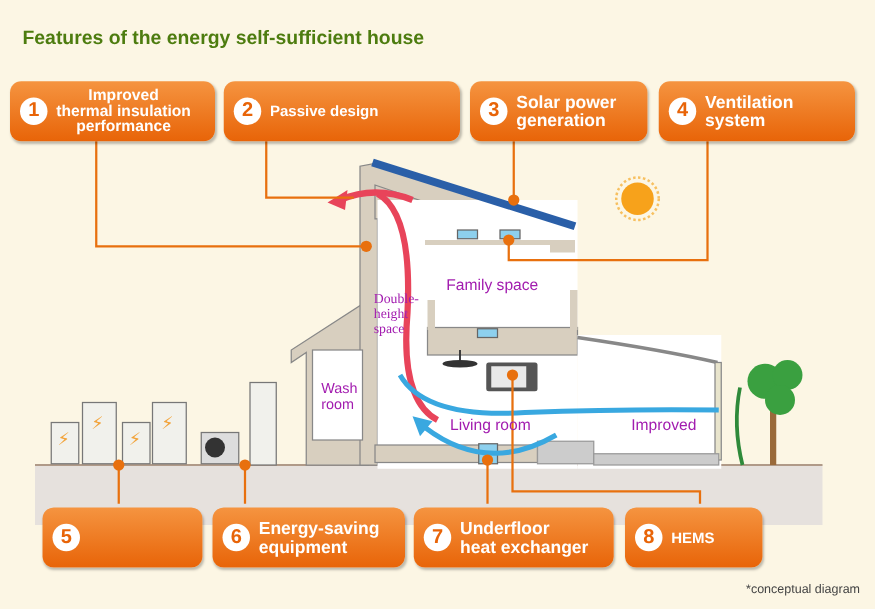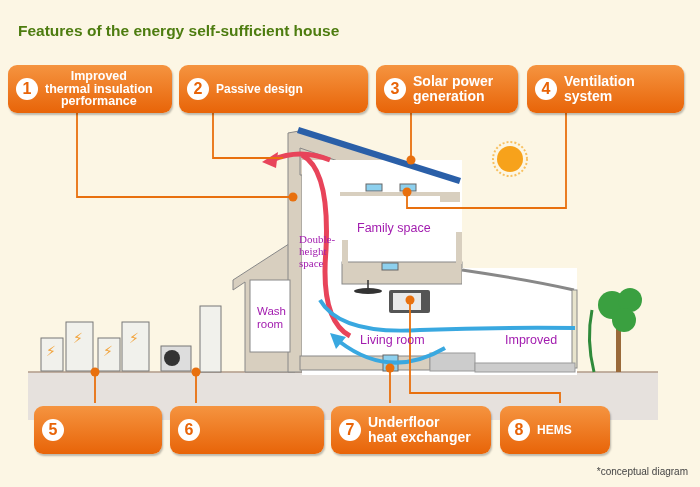--- a/index.html
+++ b/index.html
@@ -144,20 +144,22 @@
   <span class="num">4</span>
   <span class="lbl">Ventilation
 system</span>
 </div>
 
 <div class="callout" style="left:34px;top:406px;width:128px;">
   <span class="num">5</span>
 </div>
 <div class="callout" style="left:170px;top:406px;width:154px;">
   <span class="num">6</span>
+  <span class="lbl">Energy-saving
+equipment</span>
 </div>
 <div class="callout" style="left:331px;top:406px;width:160px;">
   <span class="num">7</span>
   <span class="lbl">Underfloor
 heat exchanger</span>
 </div>
 <div class="callout" style="left:500px;top:406px;width:110px;">
   <span class="num">8</span>
   <span class="lbl big">HEMS</span>
 </div>

